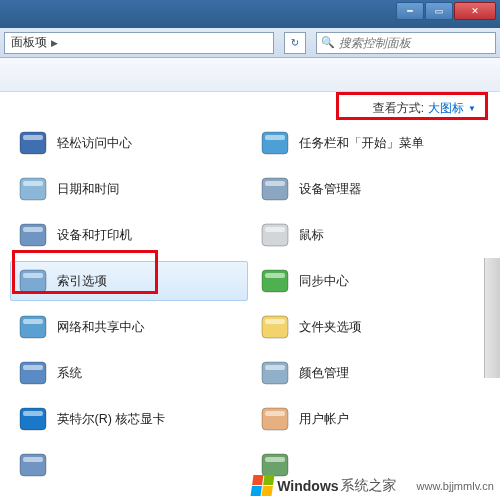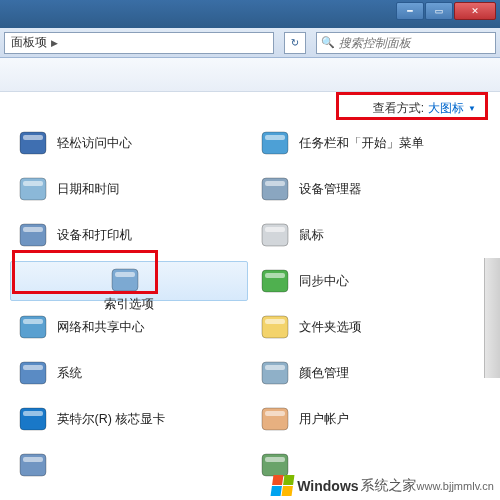--- a/index.html
+++ b/index.html
@@ -57,40 +57,39 @@
       row-gap: 6px; column-gap: 4px;
     }
     .item {
       display:flex; align-items:center; height: 40px;
       padding: 2px 6px; cursor:pointer; font-size: 12.5px; color:#222;
       border: 1px solid transparent; border-radius:2px;
     }
     .item.selected {
       background: linear-gradient(to bottom,#ebf4fd,#d7e9fb);
       border-color: #a8cfef;
-      flex-direction: column;
     }
     .icon32 {
       width: 32px; height:32px; margin-right: 8px;
       display:flex; align-items:center; justify-content:center; flex-shrink:0;
     }
 
     .redbox1 { position:absolute; border:3px solid #e30613; pointer-events:none; }
     .rb-view  { top: 92px; left: 336px; width: 152px; height: 28px; }
     .rb-mouse { top: 250px; left: 12px; width: 146px; height: 44px; }
 
     .watermark {
       position:absolute; bottom:4px; right:6px;
       display:flex; align-items:center; font-size: 14px; color:#555;
       font-family: "Segoe UI", sans-serif;
     }
     .watermark .squares { display:grid; grid-template-columns:10px 10px; grid-template-rows:10px 10px; gap:1px; margin-right:4px; transform: skewX(-8deg); }
     .watermark .sq { width:10px; height:10px; }
     .watermark b { font-weight: 600; color:#333; }
-    .watermark small { font-size:11px; color:#666; margin-left:0; }
+    .watermark small { font-size:11px; color:#666; margin-left:20px; }
 
     .scroll-hint { position:absolute; right:0; top:258px; width:16px; height:120px; background:linear-gradient(to right,#e5e5e5,#cfcfcf); border-left:1px solid #bababa; }
   </style>
 </head>
 <body>
 
 <div class="titlebar">
   <div class="win-btn">━</div>
   <div class="win-btn">▭</div>
   <div class="win-btn close">✕</div>

